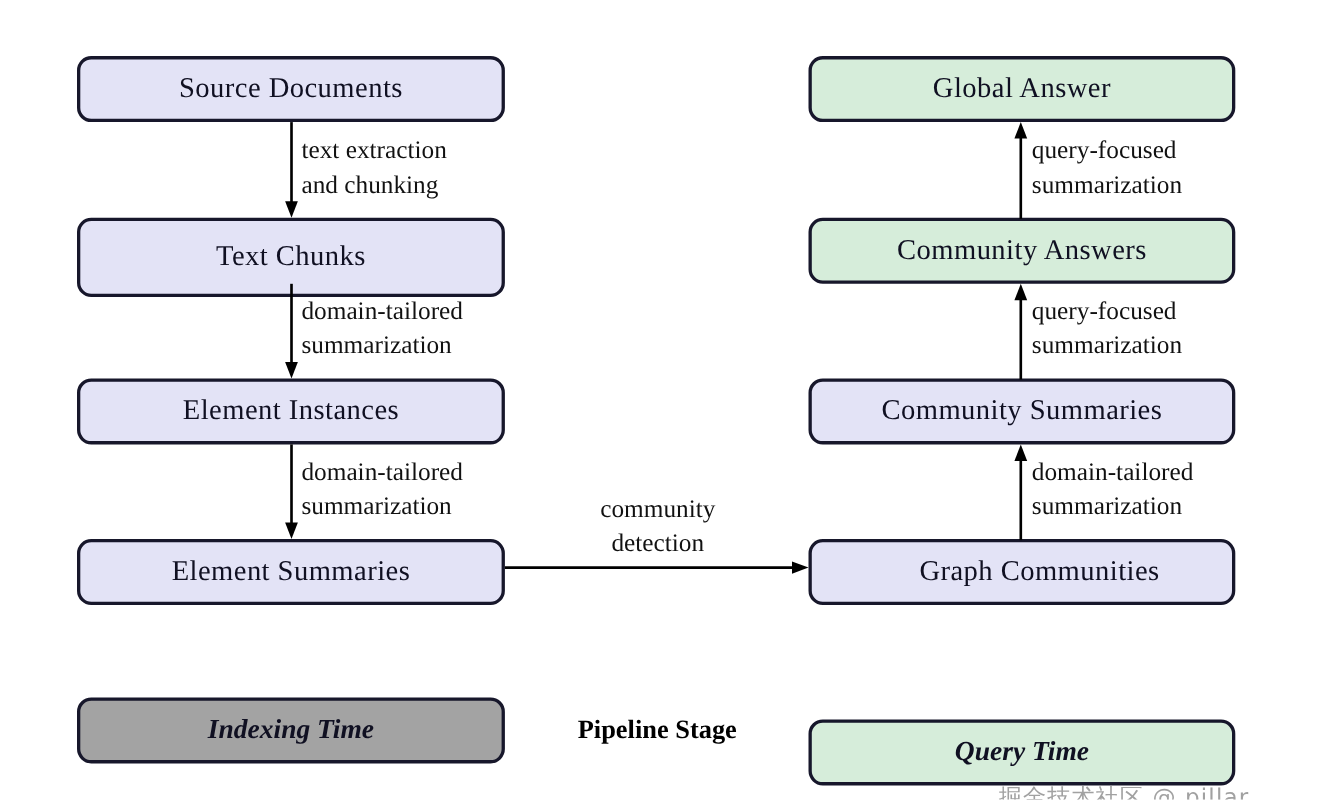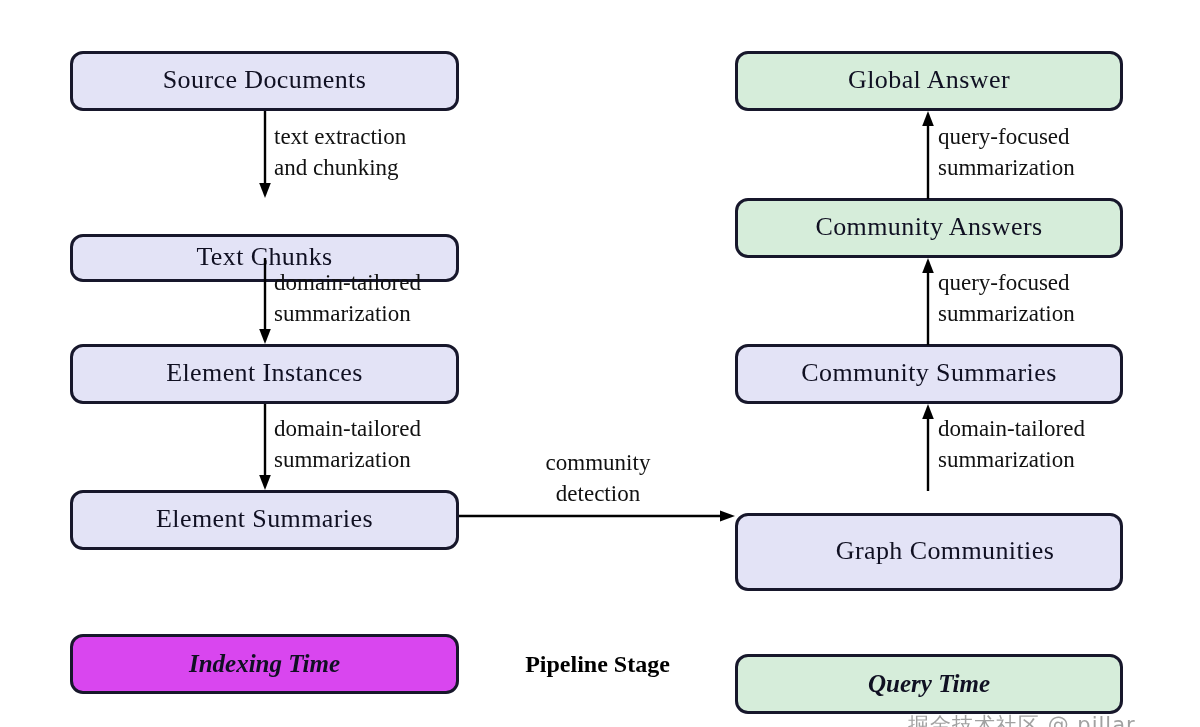--- a/index.html
+++ b/index.html
@@ -47,21 +47,21 @@
     border-radius: 13px;
     display: flex;
     align-items: center;
     justify-content: center;
     font-size: 25px;
     font-style: italic;
     font-weight: 700;
     color: #101022;
     white-space: nowrap;
   }
-  .legend-box.index { background: #d946ef; }
+  .legend-box.index { background: #a3a3a3; }
   .legend-box.query { background: #d6edda; }
 
   .legend-title {
     position: absolute;
     font-size: 24px;
     font-weight: 700;
     color: #000000;
     white-space: nowrap;
     text-align: center;
   }
@@ -101,21 +101,21 @@
 </style>
 </head>
 <body>
 
 <div id="canvas">
 
   <div class="node index" style="left:70px; top:51px; width:389px; height:60px;">
     <span class="node-label">Source Documents</span>
   </div>
 
-  <div class="node index" style="left:70px; top:198px; width:389px; height:48px;margin-top:36px;">
+  <div class="node index" style="left:70px; top:198px; width:389px; height:72px;">
     <span class="node-label">Text Chunks</span>
   </div>
 
   <div class="node index" style="left:70px; top:344px; width:389px; height:60px;font-family:Liberation Serif, serif;">
     <span class="node-label">Element Instances</span>
   </div>
 
   <div class="node index" style="left:70px; top:490px; width:389px; height:60px;">
     <span class="node-label">Element Summaries</span>
   </div>
@@ -125,21 +125,21 @@
   </div>
 
   <div class="node query" style="left:735px; top:198px; width:388px; height:60px;">
     <span class="node-label">Community Answers</span>
   </div>
 
   <div class="node index" style="left:735px; top:344px; width:388px; height:60px;">
     <span class="node-label">Community Summaries</span>
   </div>
 
-  <div class="node index" style="left:735px; top:513px; width:388px; height:78px;padding-left:32px;">
+  <div class="node index" style="left:735px; top:490px; width:388px; height:60px;padding-left:32px;">
     <span class="node-label">Graph Communities</span>
   </div>
 
   <svg class="edge" style="left:248px; top:111px; width:34px; height:88px;" viewBox="0 0 34 88">
     <line x1="17" y1="0" x2="17" y2="76"></line>
     <polygon points="17,87 11.2,72 22.8,72"></polygon>
   </svg>
   <div class="edge-label" style="left:274px; top:121px;">
     <span>text extraction</span><br>
     <span>and chunking</span>

